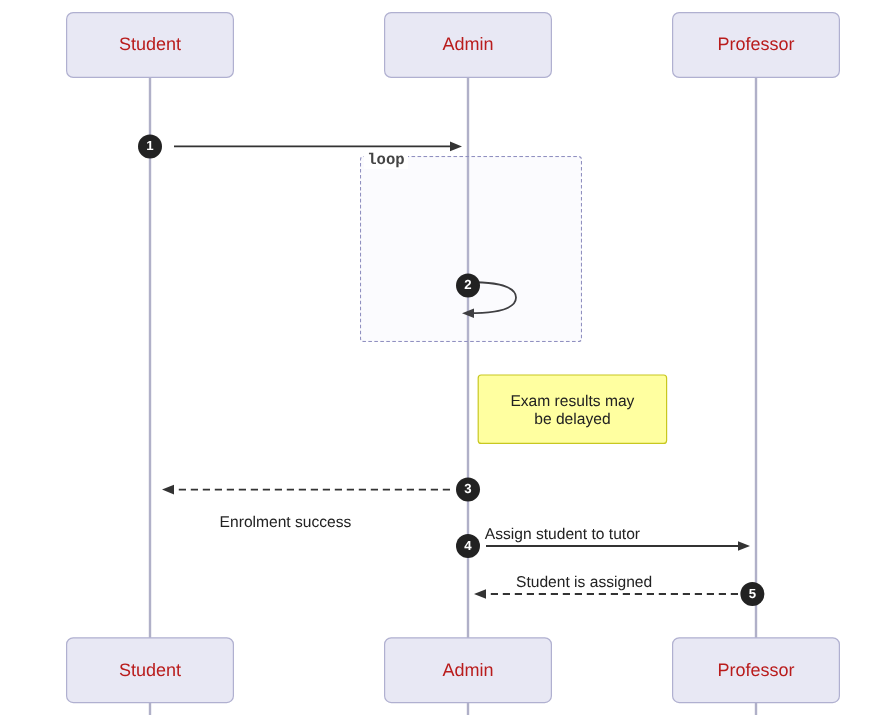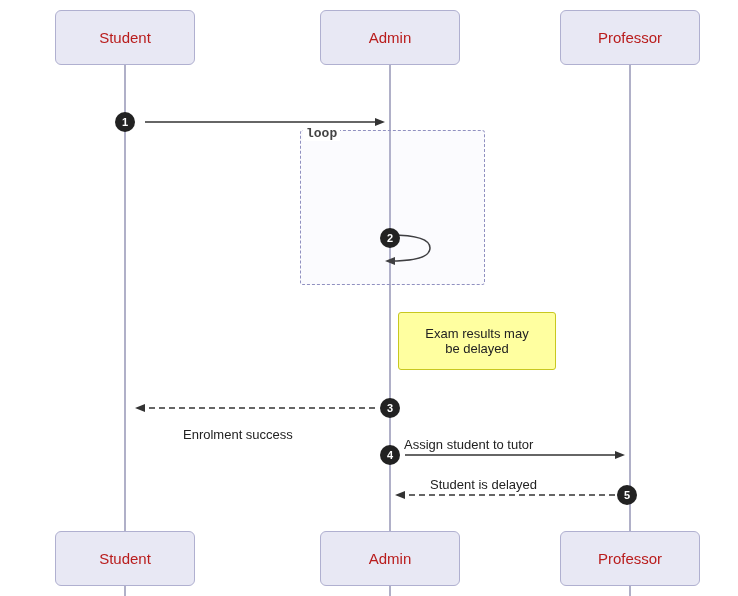--- a/index.html
+++ b/index.html
@@ -159,17 +159,17 @@
   </div>
 
   <div class="arrow-label" style="left:183px;top:390px;margin-top:37px;">Enrolment success</div>
 
   <div class="seq-circle" style="left:380px;top:398px;">3</div>
 
   <div class="arrow-label" style="left:404px;top:437px;">Assign student to tutor</div>
 
   <div class="seq-circle" style="left:380px;top:445px;">4</div>
 
-  <div class="arrow-label" style="left:430px;top:477px;">Student is delayed</div>
+  <div class="arrow-label" style="left:430px;top:477px;">Student is assigned</div>
 
   <div class="seq-circle" style="left:617px;top:485px;">5</div>
 
 </div>
 
 </body></html>

